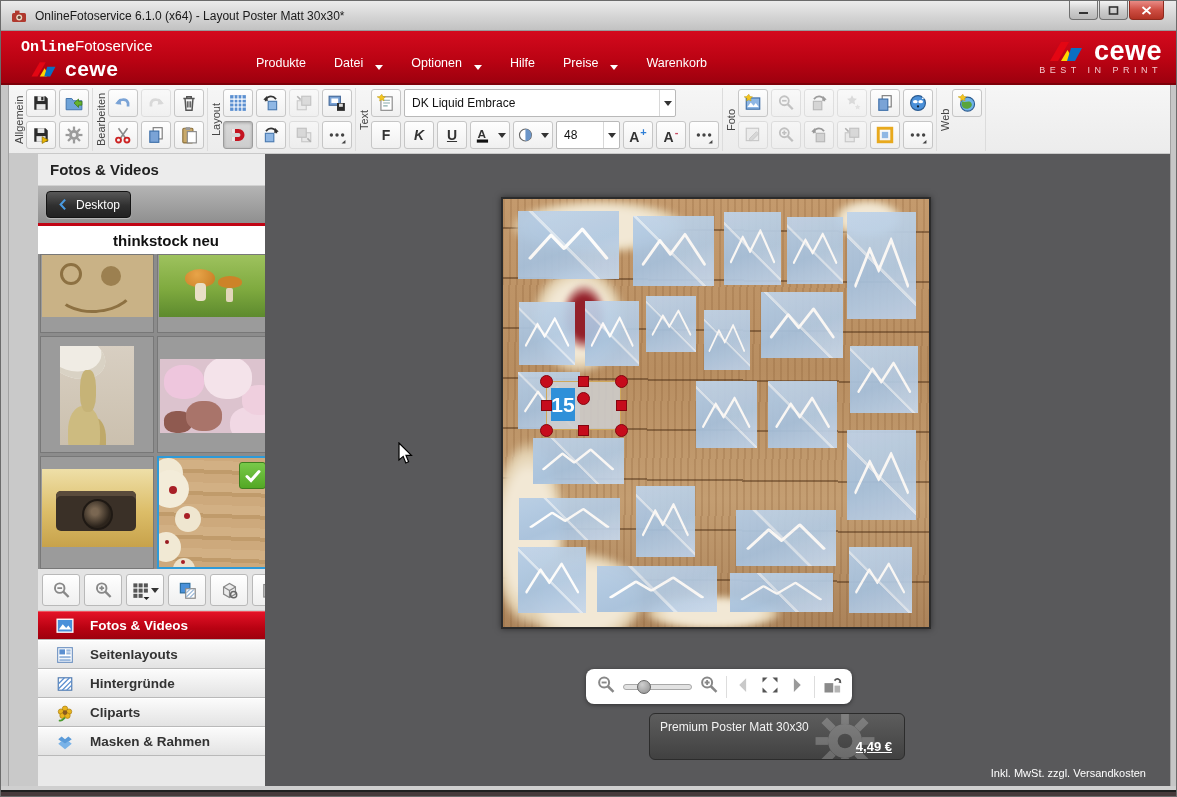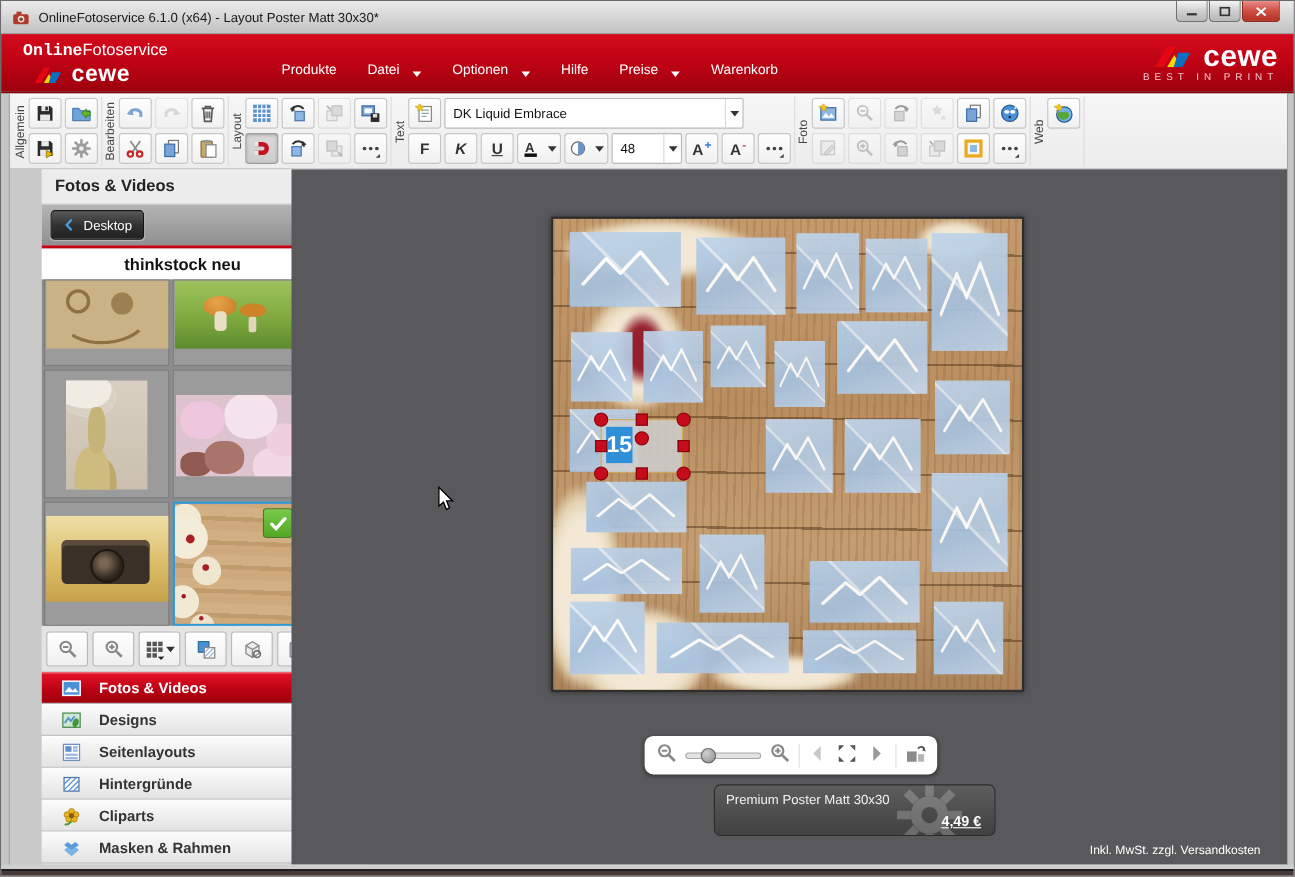--- a/index.html
+++ b/index.html
@@ -715,28 +715,20 @@
     <div class="nav" id="sbNav">
         <div class="nav-item active">
           <svg viewBox="0 0 16 16">
             <rect x="1" y="2" width="14" height="11.5" fill="#4a90d9" stroke="#fff" stroke-width="1.2"></rect>
             <path d="M2.5 11l3.5-4.5 3 3.2 2-2.2 2.5 3.5z" fill="#fff"></path>
           </svg>
           <span class="nlabel">Fotos &amp; Videos</span>
         </div>
         <div class="nav-item">
           <svg viewBox="0 0 16 16">
-            <rect x="1" y="2" width="14" height="11.5" fill="#cfe6cf" stroke="#4a8a50"></rect>
-            <path d="M2.5 10l3-4 2 2.5 3-4" stroke="#4a90d9" stroke-width="1.4" fill="none"></path>
-            <path d="M10.5 13c3.2 0 4.4-6.5 1.2-6.5-2.6 0-3.6 6.5-1.2 6.5z" fill="#3f9a3f" stroke="#2a7a2a" stroke-width=".5"></path>
-          </svg>
-          <span class="nlabel">Designs</span>
-        </div>
-        <div class="nav-item">
-          <svg viewBox="0 0 16 16">
             <rect x="1.5" y="1.5" width="13" height="13" fill="#fff" stroke="#6a8fc0"></rect>
             <rect x="3" y="3" width="5" height="4.5" fill="#5b8fd0"></rect>
             <rect x="9.2" y="3" width="3.8" height="2" fill="#9ab8dd"></rect>
             <rect x="9.2" y="5.6" width="3.8" height="1.9" fill="#9ab8dd"></rect>
             <rect x="3" y="9" width="10" height="1.8" fill="#9ab8dd"></rect>
             <rect x="3" y="11.7" width="10" height="1.8" fill="#9ab8dd"></rect>
           </svg>
           <span class="nlabel">Seitenlayouts</span>
         </div>
         <div class="nav-item">

